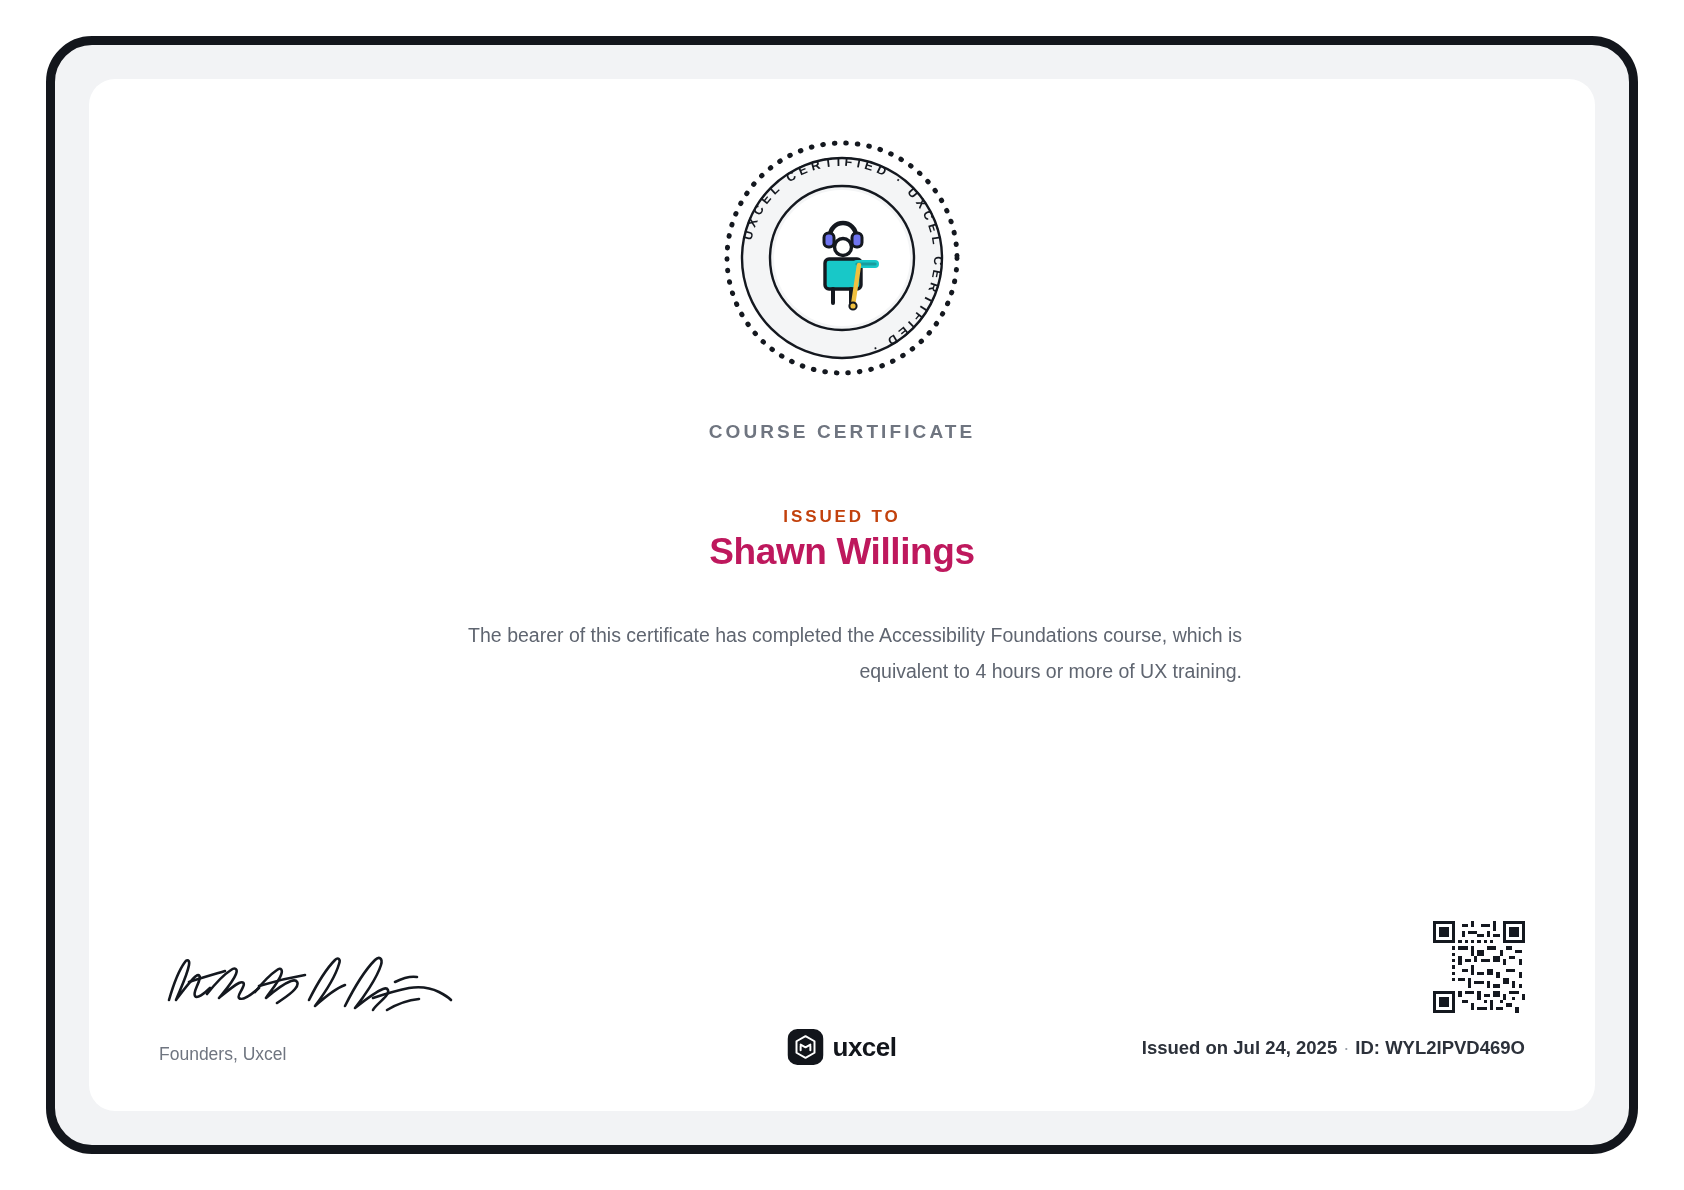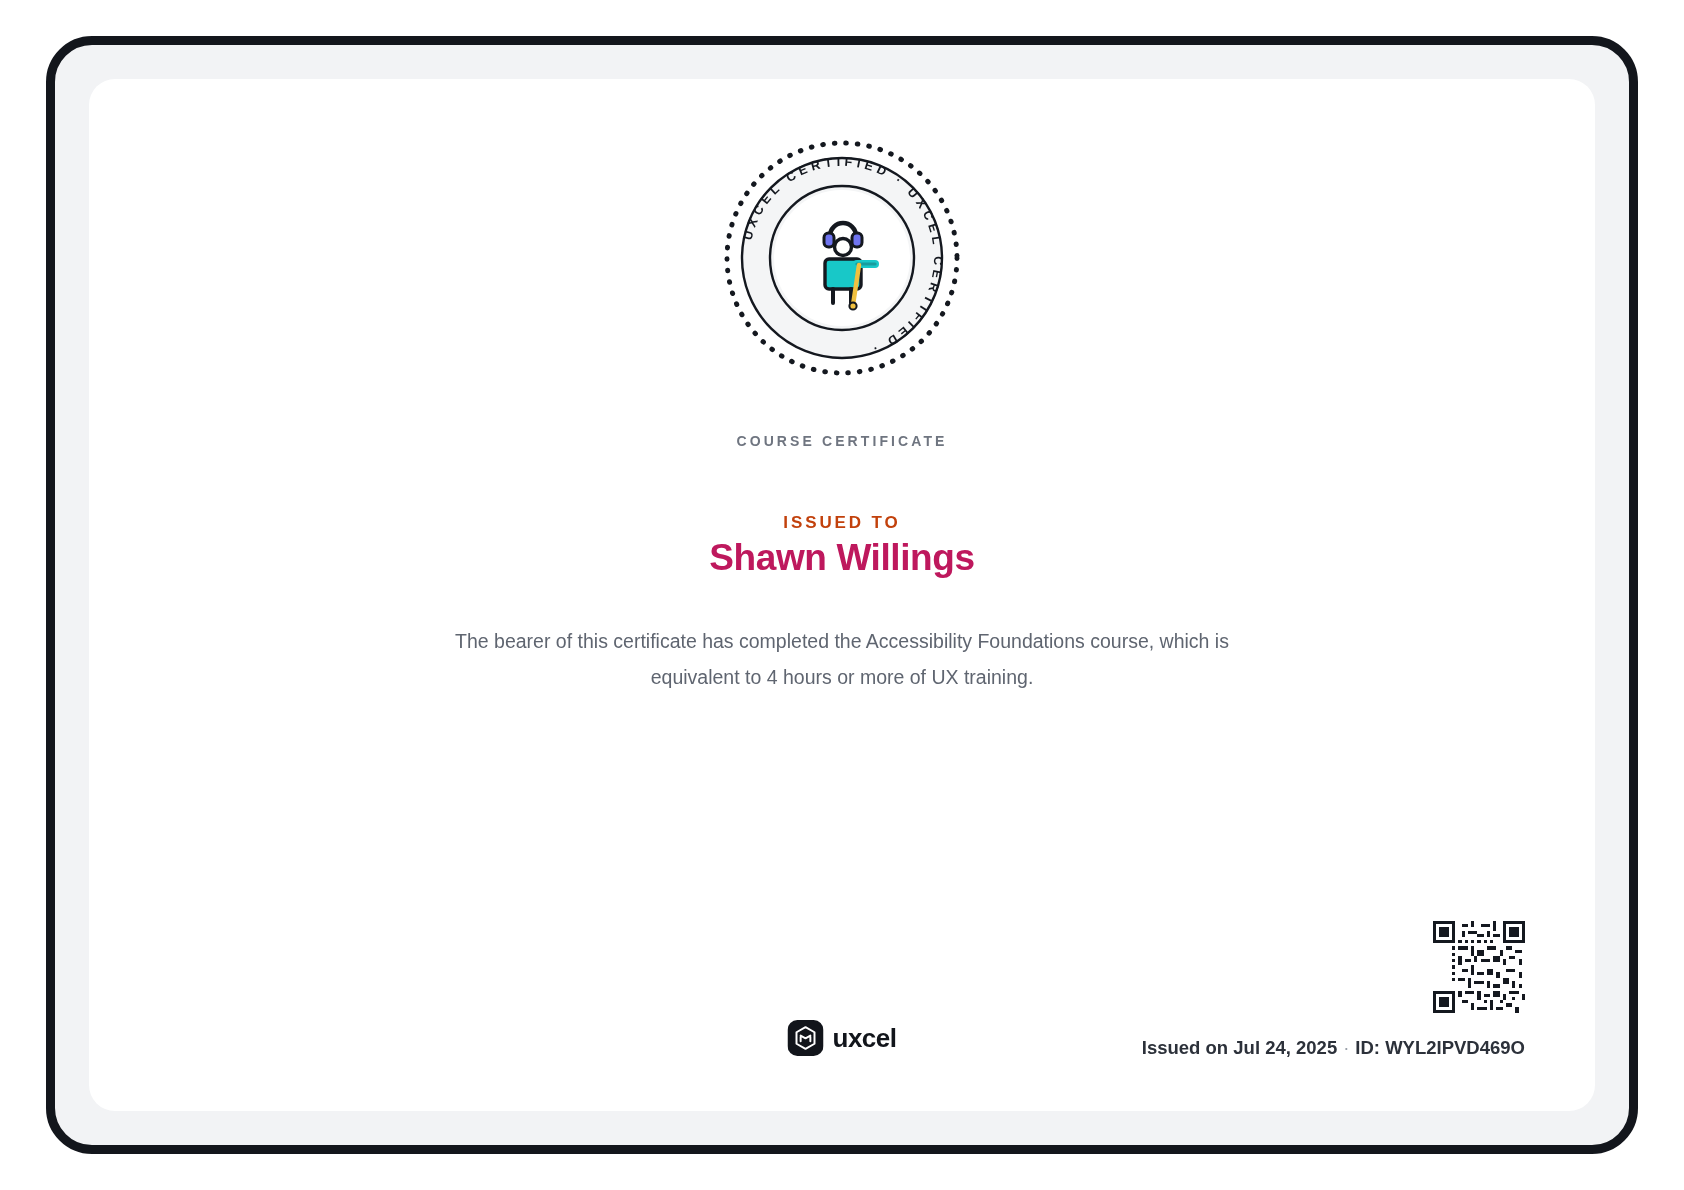--- a/index.html
+++ b/index.html
@@ -51,22 +51,22 @@
   .seal-wrap {
     margin-top: 28px;
     width: 250px;
     height: 250px;
     position: relative;
   }
   .seal-wrap svg { display: block; }
 
   
   .eyebrow {
-    margin-top: 50px;
-    font-size: 14px;
+    margin-top: 38px;
+    font-size: 19px;
     letter-spacing: 3.1px;
     font-weight: 700;
     color: #6f7580;
     text-transform: uppercase;
   }
 
   .course-title {
     margin-top: 26px;
     font-size: 79px;
     line-height: 1.02;
@@ -92,21 +92,21 @@
     font-weight: 700;
     color: #be185d;
     letter-spacing: -0.4px;
   }
 
   .blurb {
     margin-top: 44px;
     font-size: 19.5px;
     line-height: 1.85;
     color: #5f6570;
-    text-align: center;
+    text-align: right;
     max-width: 800px;
   }
 
   
   .footer {
     position: absolute;
     left: 70px;
     right: 70px;
     bottom: 46px;
     height: 170px;
@@ -122,21 +122,21 @@
   .sig-caption {
     margin-top: 18px;
     font-size: 17.5px;
     color: #6f7580;
   }
 
   .brand {
     position: absolute;
     left: 50%;
     transform: translateX(-50%);
-    bottom: 9px;
+    bottom: 0;
     display: flex;
     align-items: center;
     gap: 9px;
     text-align: right;
   }
   .brand-mark { width: 36px; height: 36px; display: block; }
   .brand-name {
     font-size: 26px;
     font-weight: 700;
     color: #12151b;
@@ -216,20 +216,37 @@
 
 
       <div class="issued-to-label">ISSUED TO</div>
 
       <div class="recipient">Shawn Willings</div>
 
       <div class="blurb">The bearer of this certificate has completed the Accessibility Foundations course, which is equivalent to 4 hours or more of UX training.</div>
 
       <div class="footer">
 
+        <div class="sig-block">
+          <svg class="sig-img" viewBox="0 0 300 78" aria-hidden="true">
+            <g fill="none" stroke="#14181f" stroke-width="2.6" stroke-linecap="round" stroke-linejoin="round">
+              <path d="M10 52 C14 38 20 22 26 14 C28 11 31 12 30 17 C28 28 20 44 17 52 C23 44 31 33 37 28 C40 26 42 28 40 33 C38 39 34 45 36 48 C38 51 45 46 51 40"></path>
+              <path d="M30 34 C42 30 56 26 66 23"></path>
+              <path d="M48 46 C56 36 64 27 72 22 C76 19 79 21 77 26 C74 34 64 45 60 50 C66 45 74 38 80 35 C84 33 86 35 84 39 C82 44 78 48 80 50 C83 53 92 47 100 40"></path>
+              <path d="M96 44 C104 34 112 26 118 22 C122 19 124 22 122 27 C119 35 110 45 107 50 C114 44 124 36 132 33 C138 31 141 35 136 41 C131 47 122 52 118 55"></path>
+              <path d="M100 38 C116 33 134 29 146 27"></path>
+              <path d="M150 52 C158 36 168 20 176 12 C179 9 182 11 180 16 C176 30 162 50 156 58 C166 49 178 40 186 37"></path>
+              <path d="M186 58 C194 42 206 22 216 12 C220 8 224 10 222 17 C218 30 204 50 196 60 C206 52 216 44 224 41 C229 39 231 43 227 48 C223 53 216 58 214 62"></path>
+              <path d="M214 50 C226 46 240 42 250 40 C262 38 272 40 280 44 C286 47 290 50 292 52"></path>
+              <path d="M236 34 C244 30 252 28 258 29"></path>
+              <path d="M228 62 C238 56 250 52 260 51"></path>
+            </g>
+          </svg>
+          <div class="sig-caption">Founders, Uxcel</div>
+        </div>
 
         <div class="brand">
           <svg class="brand-mark" viewBox="0 0 40 40" aria-hidden="true">
             <rect x="0" y="0" width="40" height="40" rx="11" fill="#12151b"></rect>
             <g fill="none" stroke="#ffffff" stroke-width="2.2" stroke-linejoin="round" stroke-linecap="round">
               <path d="M20 8 L30 13.6 V26.4 L20 32 L10 26.4 V13.6 Z"></path>
               <path d="M14.6 17.4 v6.2 M25.4 17.4 v6.2 M14.6 17.4 L20 20.4 L25.4 17.4"></path>
             </g>
           </svg>
           <div class="brand-name">uxcel</div>

